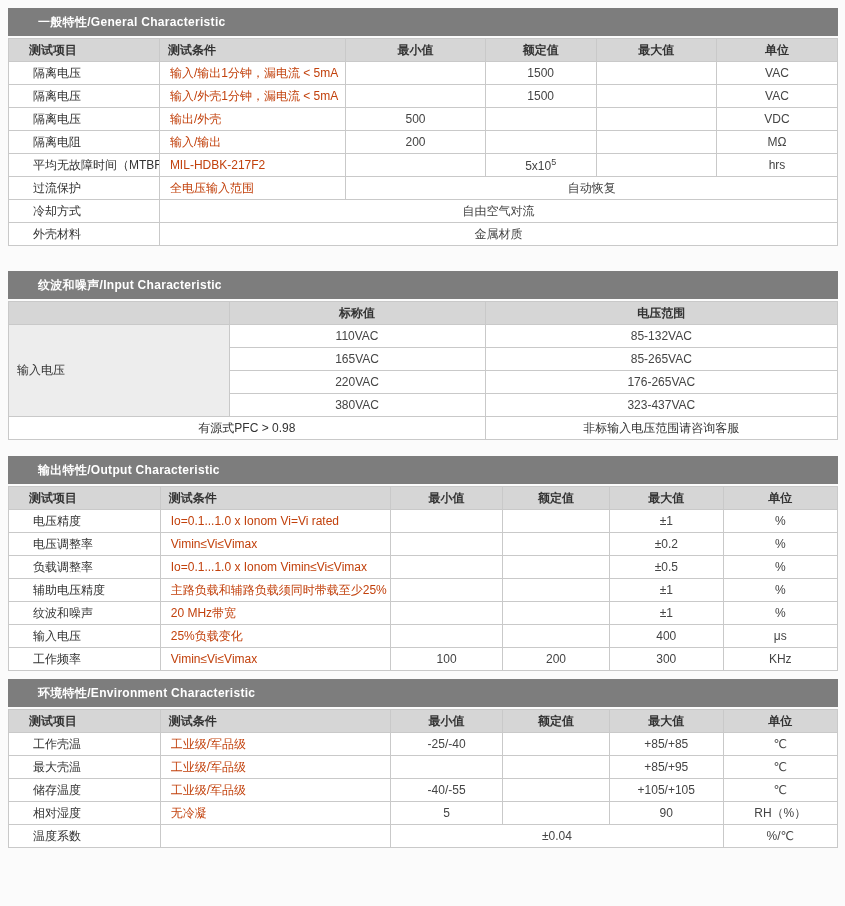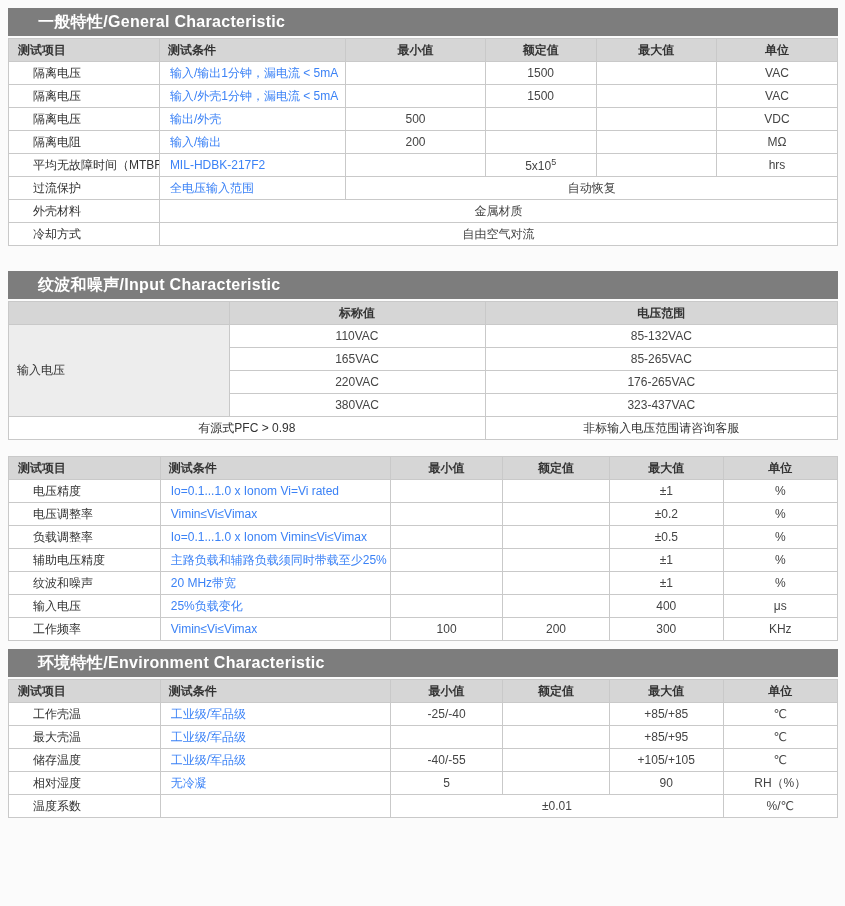--- a/index.html
+++ b/index.html
@@ -17,21 +17,21 @@
     overflow:hidden;
   }
   .section { width:830px; }
   .sec-gap-lg { margin-bottom:25px; }
   .sec-gap-md { margin-bottom:16px; }
   .sec-gap-sm { margin-bottom:8px; }
   .bar {
     background:#7d7d7d;
     color:#ffffff;
     font-weight:bold;
-    font-size:16px;
+    font-size:12px;
     height:28px;
     line-height:28px;
     padding-left:30px;
     margin-bottom:2px;
     letter-spacing:0.3px;
   }
   table {
     width:100%;
     border-collapse:collapse;
     background:#ffffff;
@@ -45,23 +45,23 @@
     overflow:hidden;
     white-space:nowrap;
   }
   .th {
     background:#d6d6d6;
     font-weight:bold;
     color:#333333;
     text-align:center;
   }
   .th-left { text-align:left; }
-  .pad-name { padding-left:9px; }
+  .pad-name { padding-left:20px; }
   td.name  { font-weight:normal; color:#333333; text-align:left; padding-left:24px; }
-  td.cond  { text-align:left; padding-left:10px; color:#3b82f6; }
+  td.cond  { text-align:left; padding-left:10px; color:#c2410c; }
   td.val   { text-align:center; color:#444444; }
   td.merged{ text-align:center; color:#444444; }
   td.vlabel{
     background:#ededed;
     font-weight:normal;
     color:#333333;
   }
   td.centercell { text-align:center; color:#444444; }
   tr.footer td { font-weight:normal; color:#333333; text-align:center; }
   sup { font-size:9px; }
@@ -131,26 +131,26 @@
         <td class="val"><span>5x10</span><sup>5</sup></td>
         <td class="val"></td>
         <td class="val">hrs</td>
       </tr>
       <tr>
         <td class="name">过流保护</td>
         <td class="cond">全电压输入范围</td>
         <td class="merged" colspan="4">自动恢复</td>
       </tr>
       <tr>
+        <td class="name">冷却方式</td>
+        <td class="merged" colspan="5">自由空气对流</td>
+      </tr>
+      <tr>
         <td class="name">外壳材料</td>
         <td class="merged" colspan="5">金属材质</td>
-      </tr>
-      <tr>
-        <td class="name">冷却方式</td>
-        <td class="merged" colspan="5">自由空气对流</td>
       </tr>
     </tbody>
       </table>
   </div>
 
   <div class="section sec-gap-md">
     <div class="bar">纹波和噪声/Input Characteristic</div>
     <table class="t-in">
       <tbody>
           <tr>
@@ -177,20 +177,21 @@
       </tr>
       <tr class="footer">
         <td colspan="2">有源式PFC &gt; 0.98</td>
         <td>非标输入电压范围请咨询客服</td>
       </tr>
     </tbody>
       </table>
   </div>
 
   <div class="section sec-gap-sm">
+    <div class="bar">输出特性/Output Characteristic</div>
     <table class="t-out">
       <tbody>
           <tr>
         <th class="th th-left pad-name c1">测试项目</th>
         <th class="th th-left c2">测试条件</th>
         <th class="th c3">最小值</th>
         <th class="th c4">额定值</th>
         <th class="th c5">最大值</th>
         <th class="th c6">单位</th>
       </tr>
@@ -294,20 +295,20 @@
         <td class="name">相对湿度</td>
         <td class="cond">无冷凝</td>
         <td class="val">5</td>
         <td class="val"></td>
         <td class="val">90</td>
         <td class="val">RH（%）</td>
       </tr>
       <tr>
         <td class="name">温度系数</td>
         <td class="cond"></td>
-        <td class="merged" colspan="3">±0.01</td>
+        <td class="merged" colspan="3">±0.04</td>
         <td class="val">%/℃</td>
       </tr>
     </tbody>
       </table>
   </div>
 
 </div>
 
 </body></html>

